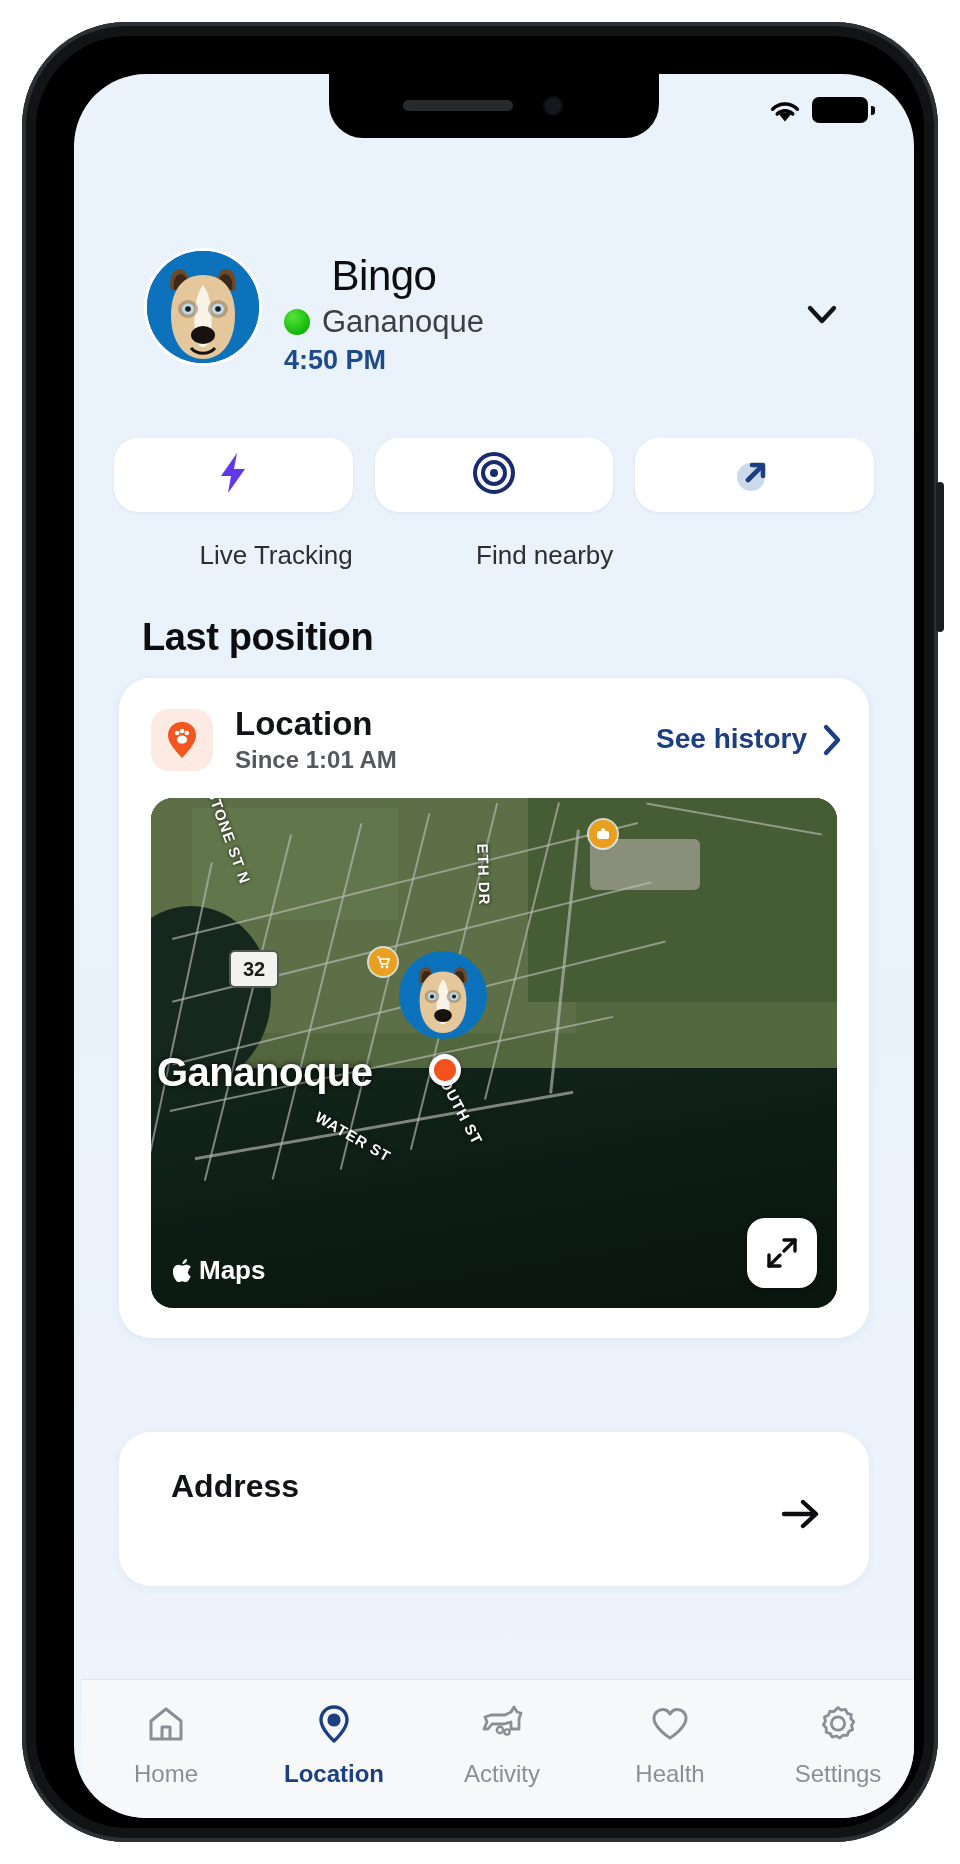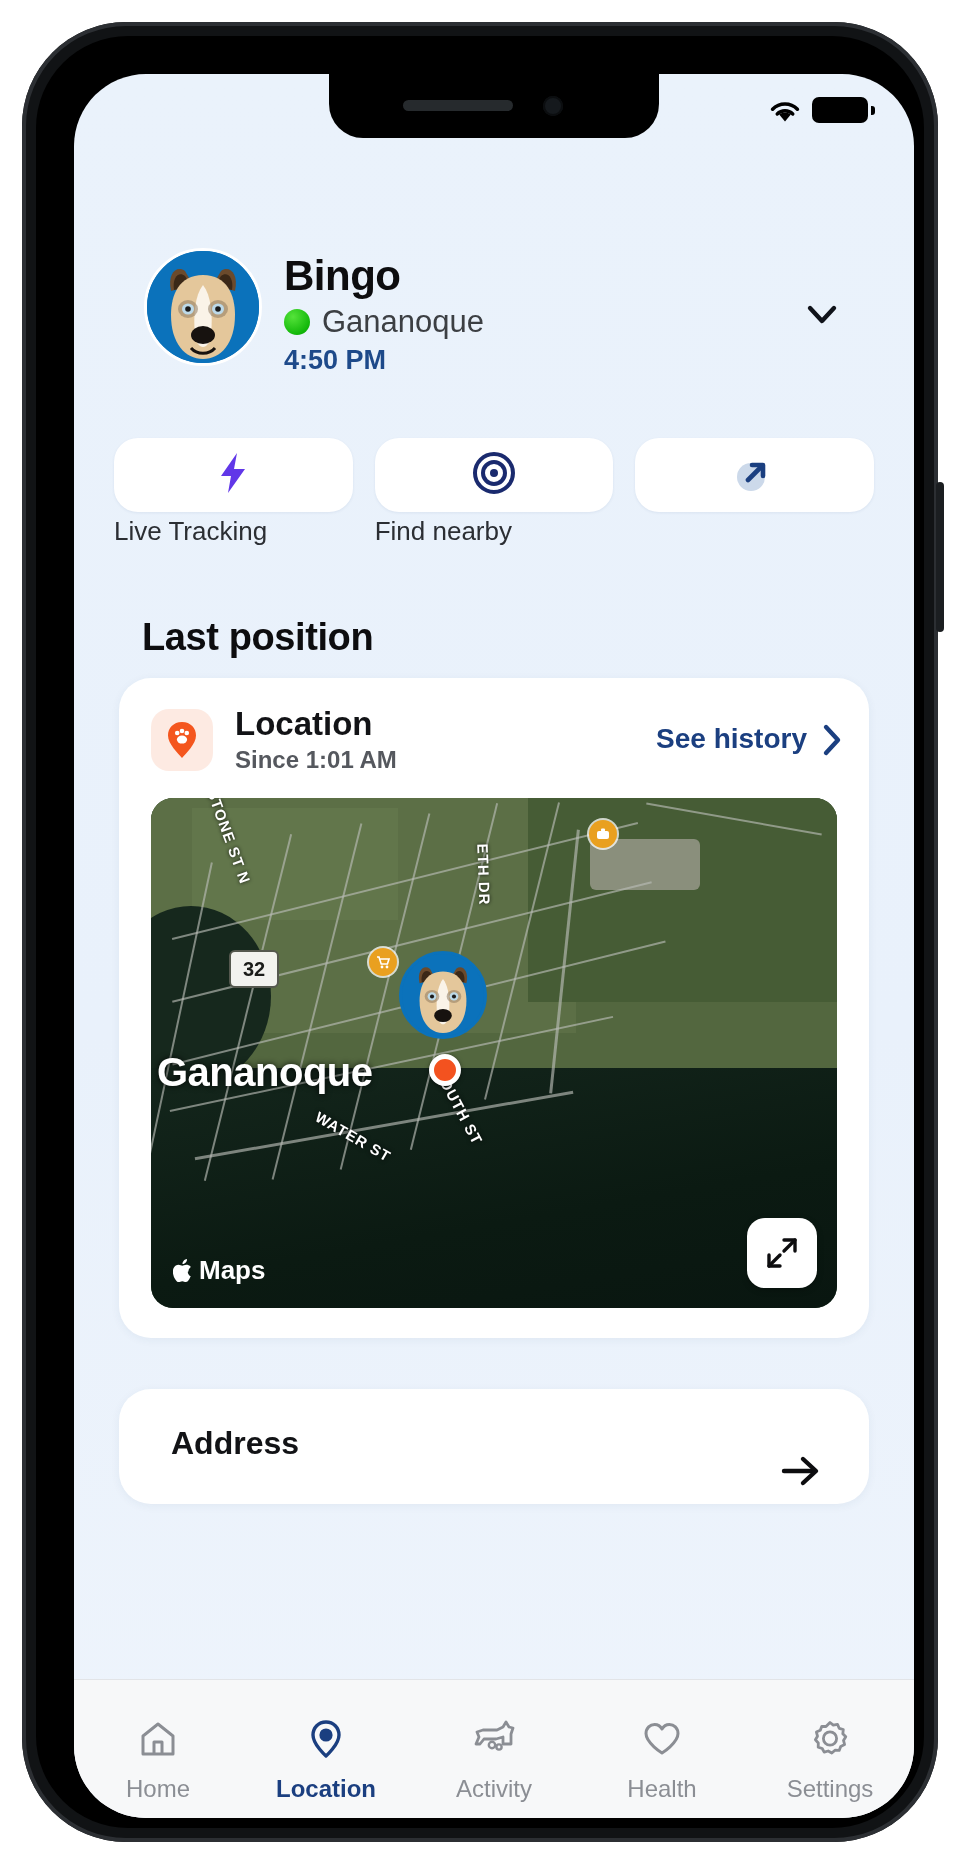--- a/index.html
+++ b/index.html
@@ -79,22 +79,23 @@
   #pet-header{
     position:absolute;left:70px;top:110px;width:700px;height:120px;
   }
   #pet-avatar{
     position:absolute;left:0;top:0;width:118px;height:118px;border-radius:50%;
     background:#0b72bb;overflow:hidden;border:3px solid #ffffff;
     box-sizing:border-box;
   }
   #pet-info{position:absolute;left:140px;top:4px;}
   #pet-name{
-    font-size:42px;font-weight:bold;color:#0d0d0f;letter-spacing:-0.5px;
+    font-size:42px;font-weight:normal;color:#0d0d0f;letter-spacing:-0.5px;
     line-height:48px;
+    text-align:center;
   }
   #pet-status-row{display:flex;align-items:center;margin-top:4px;}
   #status-dot{
     width:26px;height:26px;border-radius:50%;
     background:radial-gradient(circle at 35% 30%,#55e33a,#13b80a 70%,#0a9606);
     margin-right:12px;flex:none;
   }
   #pet-city{font-size:31px;color:#3c3f43;line-height:36px;}
   #pet-time{
     font-size:27px;font-weight:bold;color:#1e4a8a;margin-top:4px;line-height:32px;
@@ -109,21 +110,21 @@
     display:flex;gap:22px;
   }
   .qa-item{width:100%;}
   .qa-pill{
     height:74px;background:#ffffff;border-radius:24px;
     display:flex;align-items:center;justify-content:center;
     box-shadow:0 1px 3px rgba(30,60,110,.08);
     cursor:pointer;
   }
   .qa-label{
-    text-align:left;font-size:26px;color:#2b2e33;margin-top:4px;
+    text-align:right;font-size:26px;color:#2b2e33;margin-top:28px;
     white-space:nowrap;
   }
 
   
   #section-last-position{
     position:absolute;left:68px;top:478px;
     font-size:38px;font-weight:bold;color:#0d0d0f;letter-spacing:-0.4px;
   }
 
   
@@ -201,42 +202,42 @@
   }
   #map-expand{
     position:absolute;right:20px;bottom:20px;width:70px;height:70px;
     border-radius:18px;background:#ffffff;
     display:flex;align-items:center;justify-content:center;cursor:pointer;
     box-shadow:0 2px 6px rgba(0,0,0,.28);
   }
 
   
   #address-card{
-    position:absolute;left:45px;top:1251px;width:750px;height:115px;
+    position:absolute;left:45px;top:1294px;width:750px;height:154px;
     background:#ffffff;border-radius:32px;
     box-shadow:0 2px 10px rgba(30,60,110,.06);
   }
   #address-title{
     position:absolute;left:52px;top:36px;
     font-size:32px;font-weight:bold;color:#121316;
   }
   #address-value{
     position:absolute;left:52px;top:84px;
     font-size:30px;color:#1b1c20;
   }
   #address-arrow{
     position:absolute;right:42px;top:56px;width:52px;height:52px;cursor:pointer;
   }
 
   
   #bottom-nav{
-    position:absolute;left:0;bottom:0;width:840px;height:138px;
+    position:absolute;left:8px;bottom:0;width:840px;height:138px;
     background:#f7f8f9;
     border-top:1px solid #e2e4e7;
-    display:flex;align-items:center;
+    display:flex;align-items:flex-start;
     z-index:30;
   }
   .nav-item{
     flex:1;display:flex;flex-direction:column;align-items:center;
     padding-top:22px;cursor:pointer;
   }
   .nav-label{font-size:24px;color:#8b8e94;margin-top:10px;}
   .nav-item.active .nav-label{color:#1b3f80;font-weight:bold;}
 </style>
 </head>

